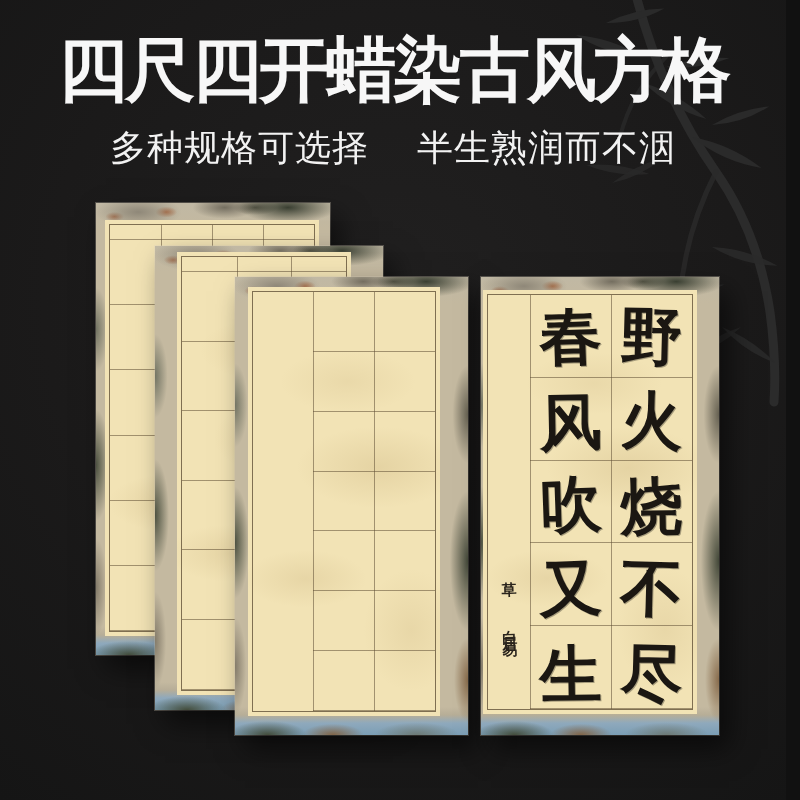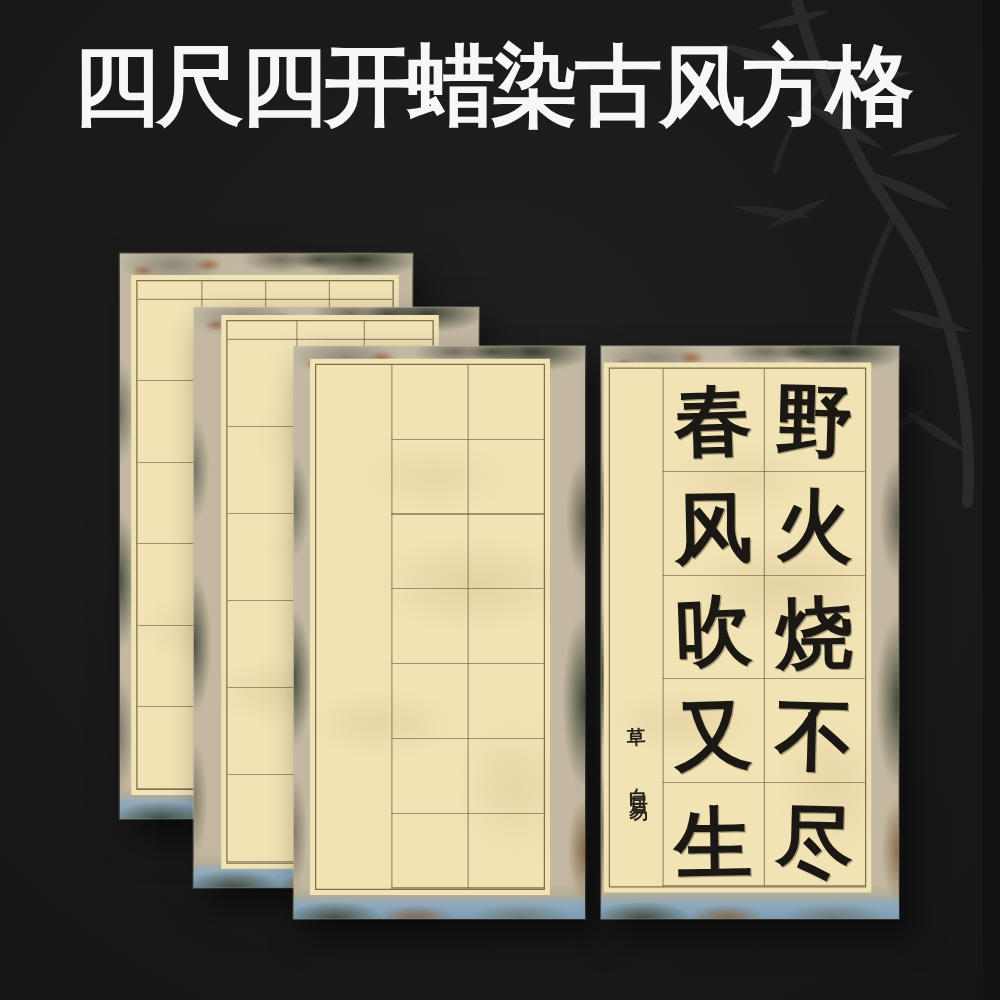--- a/index.html
+++ b/index.html
@@ -125,20 +125,24 @@
       <path transform="translate(70,168) rotate(8)" d="M0 0 Q32 -7 64 0 Q32 8 0 0 Z" opacity=".8"></path>
       <path transform="translate(96,186) rotate(-26)" d="M0 0 Q28 -6 56 0 Q28 7 0 0 Z" opacity=".8"></path>
       <path transform="translate(196,250) rotate(16)" d="M0 0 Q34 -8 68 0 Q34 9 0 0 Z" opacity=".9"></path>
       <path transform="translate(150,300) rotate(-12)" d="M0 0 Q30 -7 60 0 Q30 8 0 0 Z" opacity=".8"></path>
       <path transform="translate(206,330) rotate(34)" d="M0 0 Q32 -7 64 0 Q32 8 0 0 Z" opacity=".85"></path>
       <path transform="translate(180,356) rotate(-30)" d="M0 0 Q26 -6 52 0 Q26 7 0 0 Z" opacity=".75"></path>
     </g>
   </svg>
 
   <h1 class="title">四尺四开蜡染古风方格</h1>
+  <div class="subtitle">
+    <span>多种规格可选择</span>
+    <span>半生熟润而不洇</span>
+  </div>
 
   <div class="sheet s1">
     <div class="art"></div>
     <div class="paper">
       <div class="frame">
         <div class="band"></div>
         <div class="vline v1"></div>
         <div class="vline v2"></div>
         <div class="vline v3"></div>
         <div class="rows"></div>

